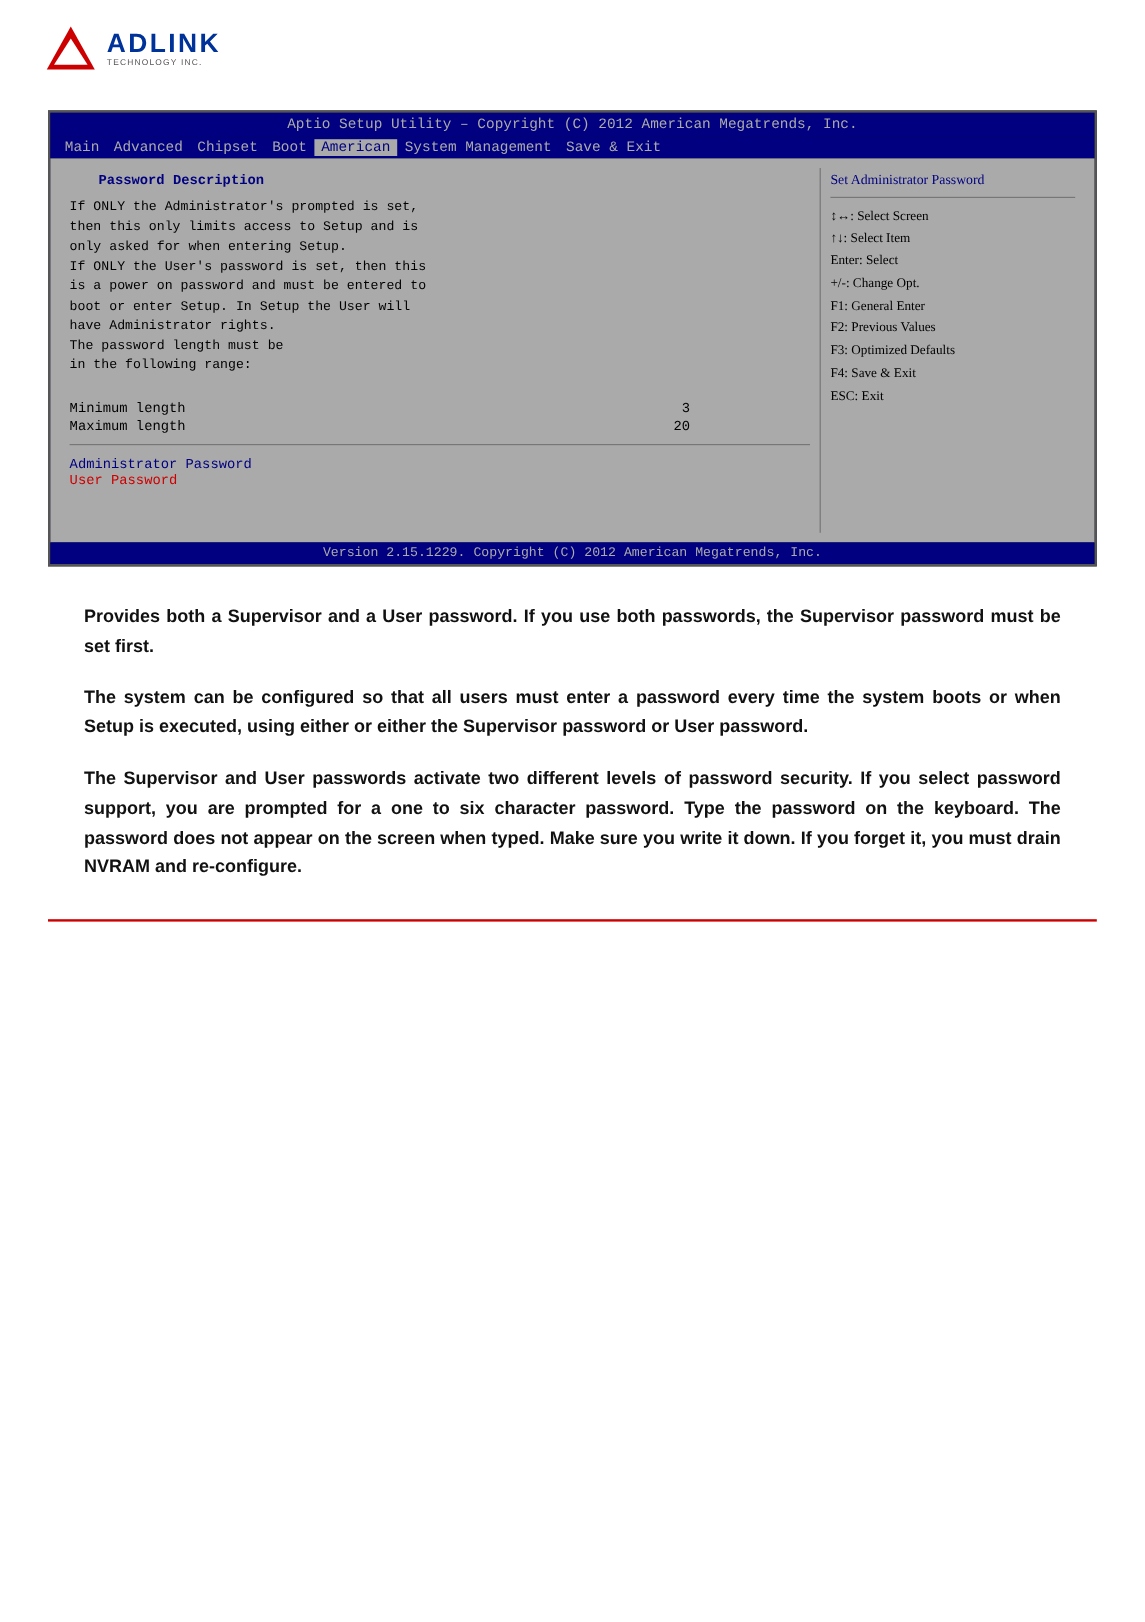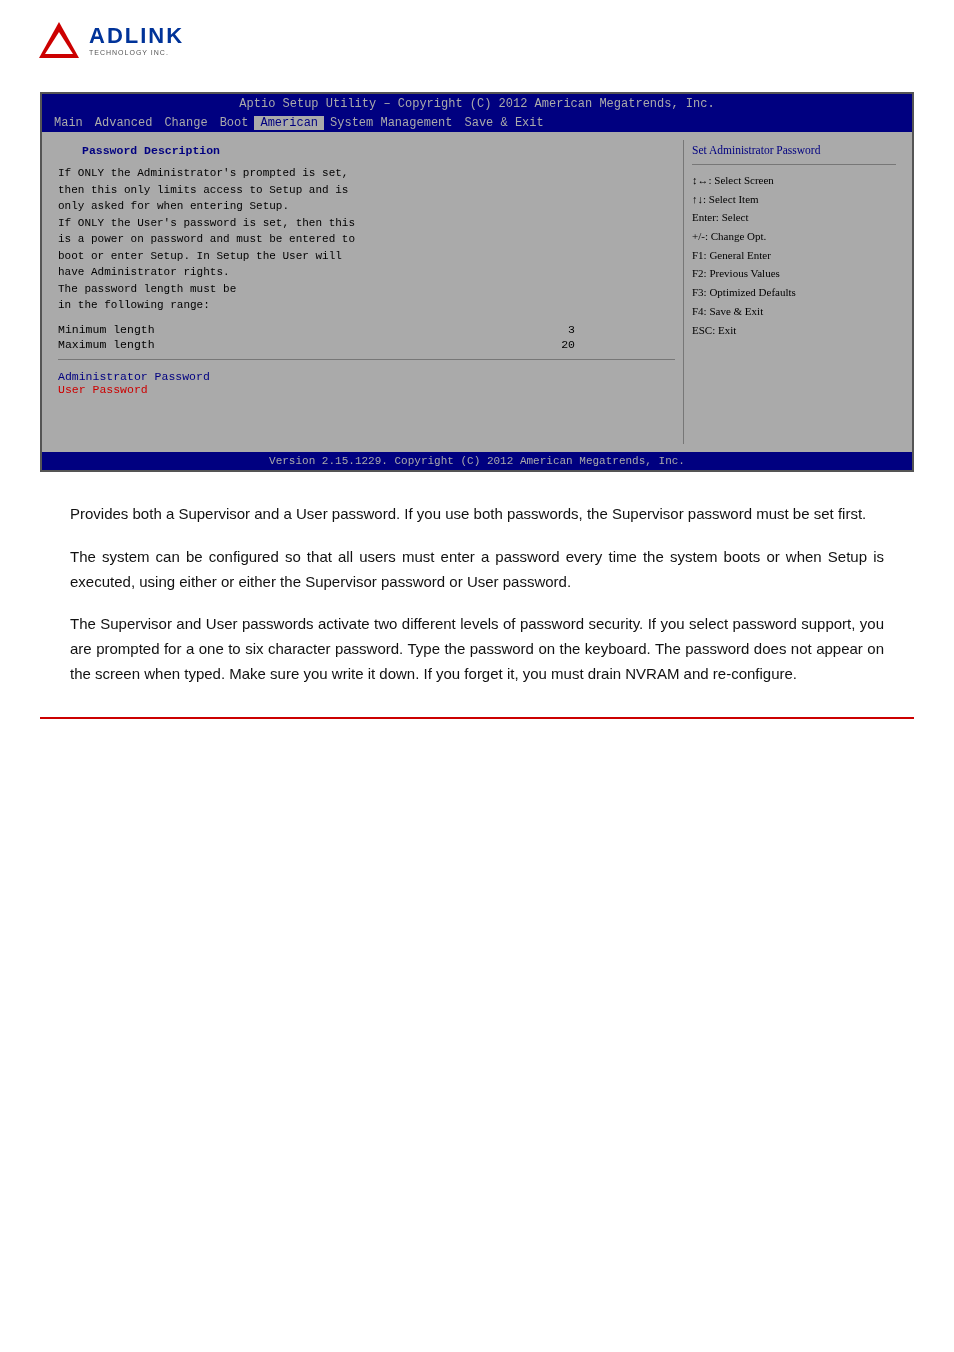--- a/index.html
+++ b/index.html
@@ -174,20 +174,21 @@
       margin: 20px 70px 30px 70px;
       font-family: Arial, sans-serif;
     }
 
     .desc-paragraph {
       font-size: 15px;
       line-height: 1.65;
       color: #111;
       margin-bottom: 18px;
       text-align: justify;
+      font-weight: bold;
     }
 
     
     .bottom-rule {
       margin: 10px 40px 0 40px;
       border: none;
       border-top: 2px solid #cc0000;
     }
   </style>
 </head>
@@ -211,21 +212,21 @@
 
 <div class="bios-container">
 
   <div class="bios-titlebar">
     <span>Aptio Setup Utility – Copyright (C) 2012 American Megatrends, Inc.</span>
   </div>
 
   <div class="bios-menubar">
     <span class="bios-menu-item">Main</span>
     <span class="bios-menu-item">Advanced</span>
-    <span class="bios-menu-item">Change</span>
+    <span class="bios-menu-item">Chipset</span>
     <span class="bios-menu-item">Boot</span>
     <span class="bios-menu-item active">American</span>
     <span class="bios-menu-item">System Management</span>
     <span class="bios-menu-item">Save &amp; Exit</span>
   </div>
 
   <div class="bios-main">
 
     <div class="bios-left">
       <div class="bios-section-title">Password Description</div>
@@ -233,21 +234,21 @@
         <div>If ONLY the Administrator's prompted is set,</div>
         <div>then this only limits access to Setup and is</div>
         <div>only asked for when entering Setup.</div>
         <div>If ONLY the User's password is set, then this</div>
         <div>is a power on password and must be entered to</div>
         <div>boot or enter Setup. In Setup the User will</div>
         <div>have Administrator rights.</div>
         <div>The password length must be</div>
         <div>in the following range:</div>
       </div>
-      <div class="bios-field-row" style="margin-top:9px;">
+      <div class="bios-field-row" style="margin-top:20px;">
         <span>Minimum length</span>
         <span style="margin-right:100px;">3</span>
       </div>
       <div class="bios-field-row">
         <span>Maximum length</span>
         <span style="margin-right:100px;">20</span>
       </div>
       <hr class="bios-divider">
       <span class="bios-admin-label">Administrator Password</span>
       <span class="bios-user-label">User Password</span>

